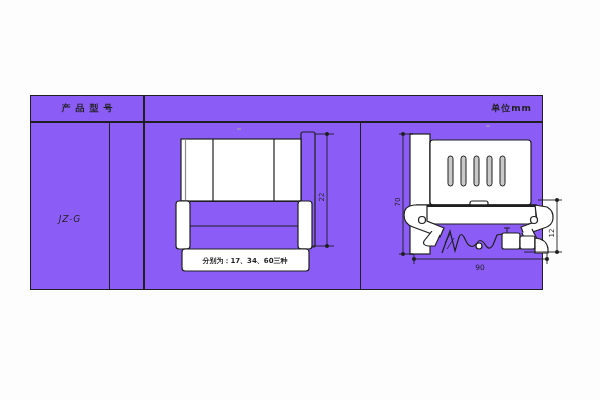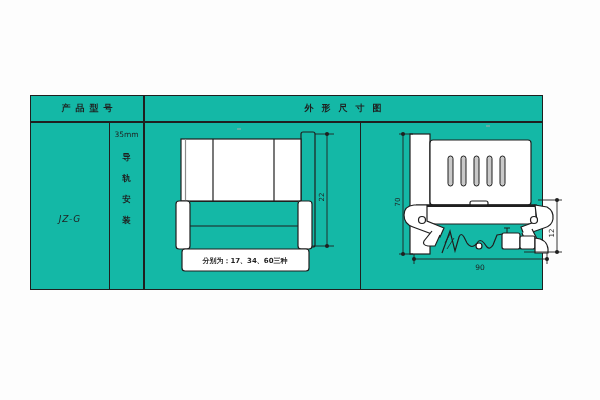--- a/index.html
+++ b/index.html
@@ -2,21 +2,21 @@
 <html><head>
 <meta charset="utf-8">
 <style>
   html,body{margin:0;padding:0;background:#fff;}
   .canvas{
     position:relative;width:600px;height:400px;background:#fdfdfd;
     font-family:"DejaVu Sans","Liberation Sans",sans-serif;color:#1f1f1f;overflow:hidden;
   }
   .frame{
     position:absolute;left:30px;top:95px;width:513px;height:195px;
-    border:1.5px solid #1f1f1f;box-sizing:border-box;background:#14b8a6;
+    border:1.5px solid #1f1f1f;box-sizing:border-box;background:#8b5cf6;
   }
   .gridline{position:absolute;background:#1f1f1f;}
   .h-header{left:0;top:25px;width:100%;height:1.5px;}
   .v-header{left:112px;top:0;width:1.5px;height:25px;}
   .v-body1{left:78px;top:25px;width:1.2px;bottom:0;}
   .v-body2{left:112px;top:25px;width:1.5px;bottom:0;}
   .v-body3{left:329px;top:25px;width:1.2px;bottom:0;}
   .hdr-text{position:absolute;top:0;height:25px;line-height:25px;font-size:9px;font-weight:bold;}
   .hdr-left{left:0;width:112px;text-align:center;letter-spacing:5px;text-indent:5px;}
   .hdr-mid{left:113px;right:0;text-align:center;letter-spacing:8px;text-indent:8px;}
@@ -41,33 +41,24 @@
 <div class="canvas">
   <div class="frame">
 
     <div class="gridline h-header"></div>
     <div class="gridline v-header"></div>
     <div class="gridline v-body1"></div>
     <div class="gridline v-body2"></div>
     <div class="gridline v-body3"></div>
 
     <div class="hdr-text hdr-left">产品型号</div>
-    <div class="hdr-text hdr-mid">外形尺寸图</div>
+    <div class="hdr-text hdr-unit">单位mm</div>
 
     <div class="model-cell">JZ-G</div>
 
-    <div class="mount-cell">
-      <div class="mount-top">35mm</div>
-      <div class="mount-chars">
-        <span>导</span>
-        <span>轨</span>
-        <span>安</span>
-        <span>装</span>
-      </div>
-    </div>
 
     <svg class="front-svg" width="216" height="168" viewBox="0 0 216 168">
       <g stroke="#1f1f1f" fill="none" stroke-width="1.2">
 
         <line x1="93" y1="8" x2="97" y2="8" stroke="#aaaaaa" stroke-width="1"></line>
 
         <rect x="157" y="11" width="14" height="115" rx="2"></rect>
 
         <rect x="37" y="18" width="120" height="62" fill="#ffffff"></rect>
         <line x1="41.5" y1="18" x2="41.5" y2="80" stroke="#8a8a8a"></line>

